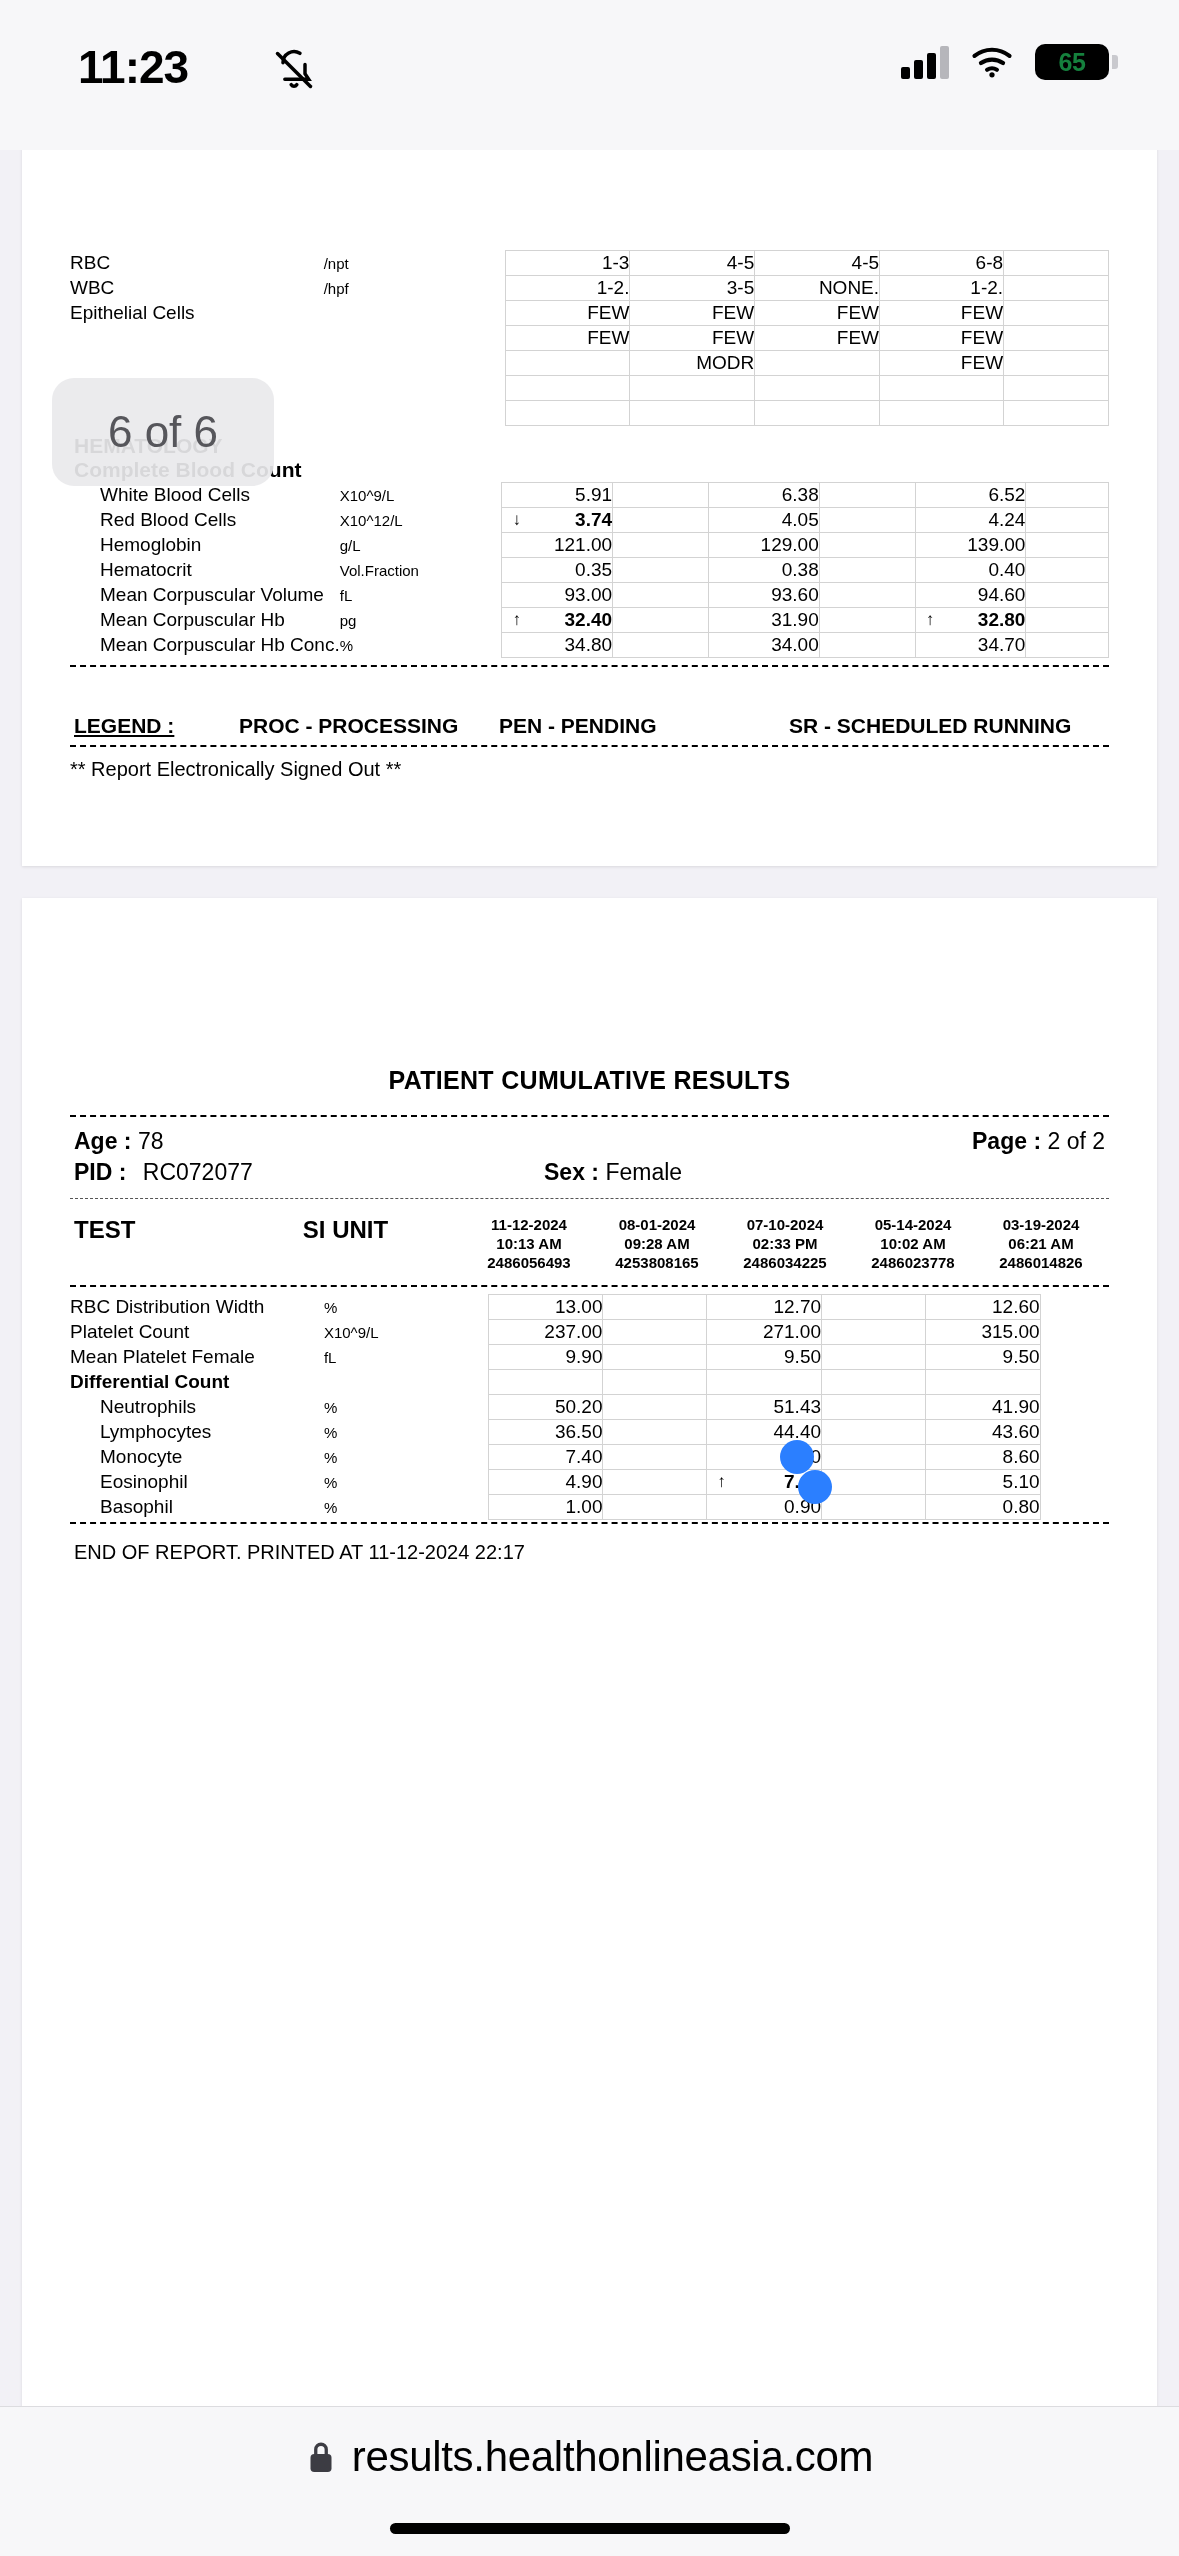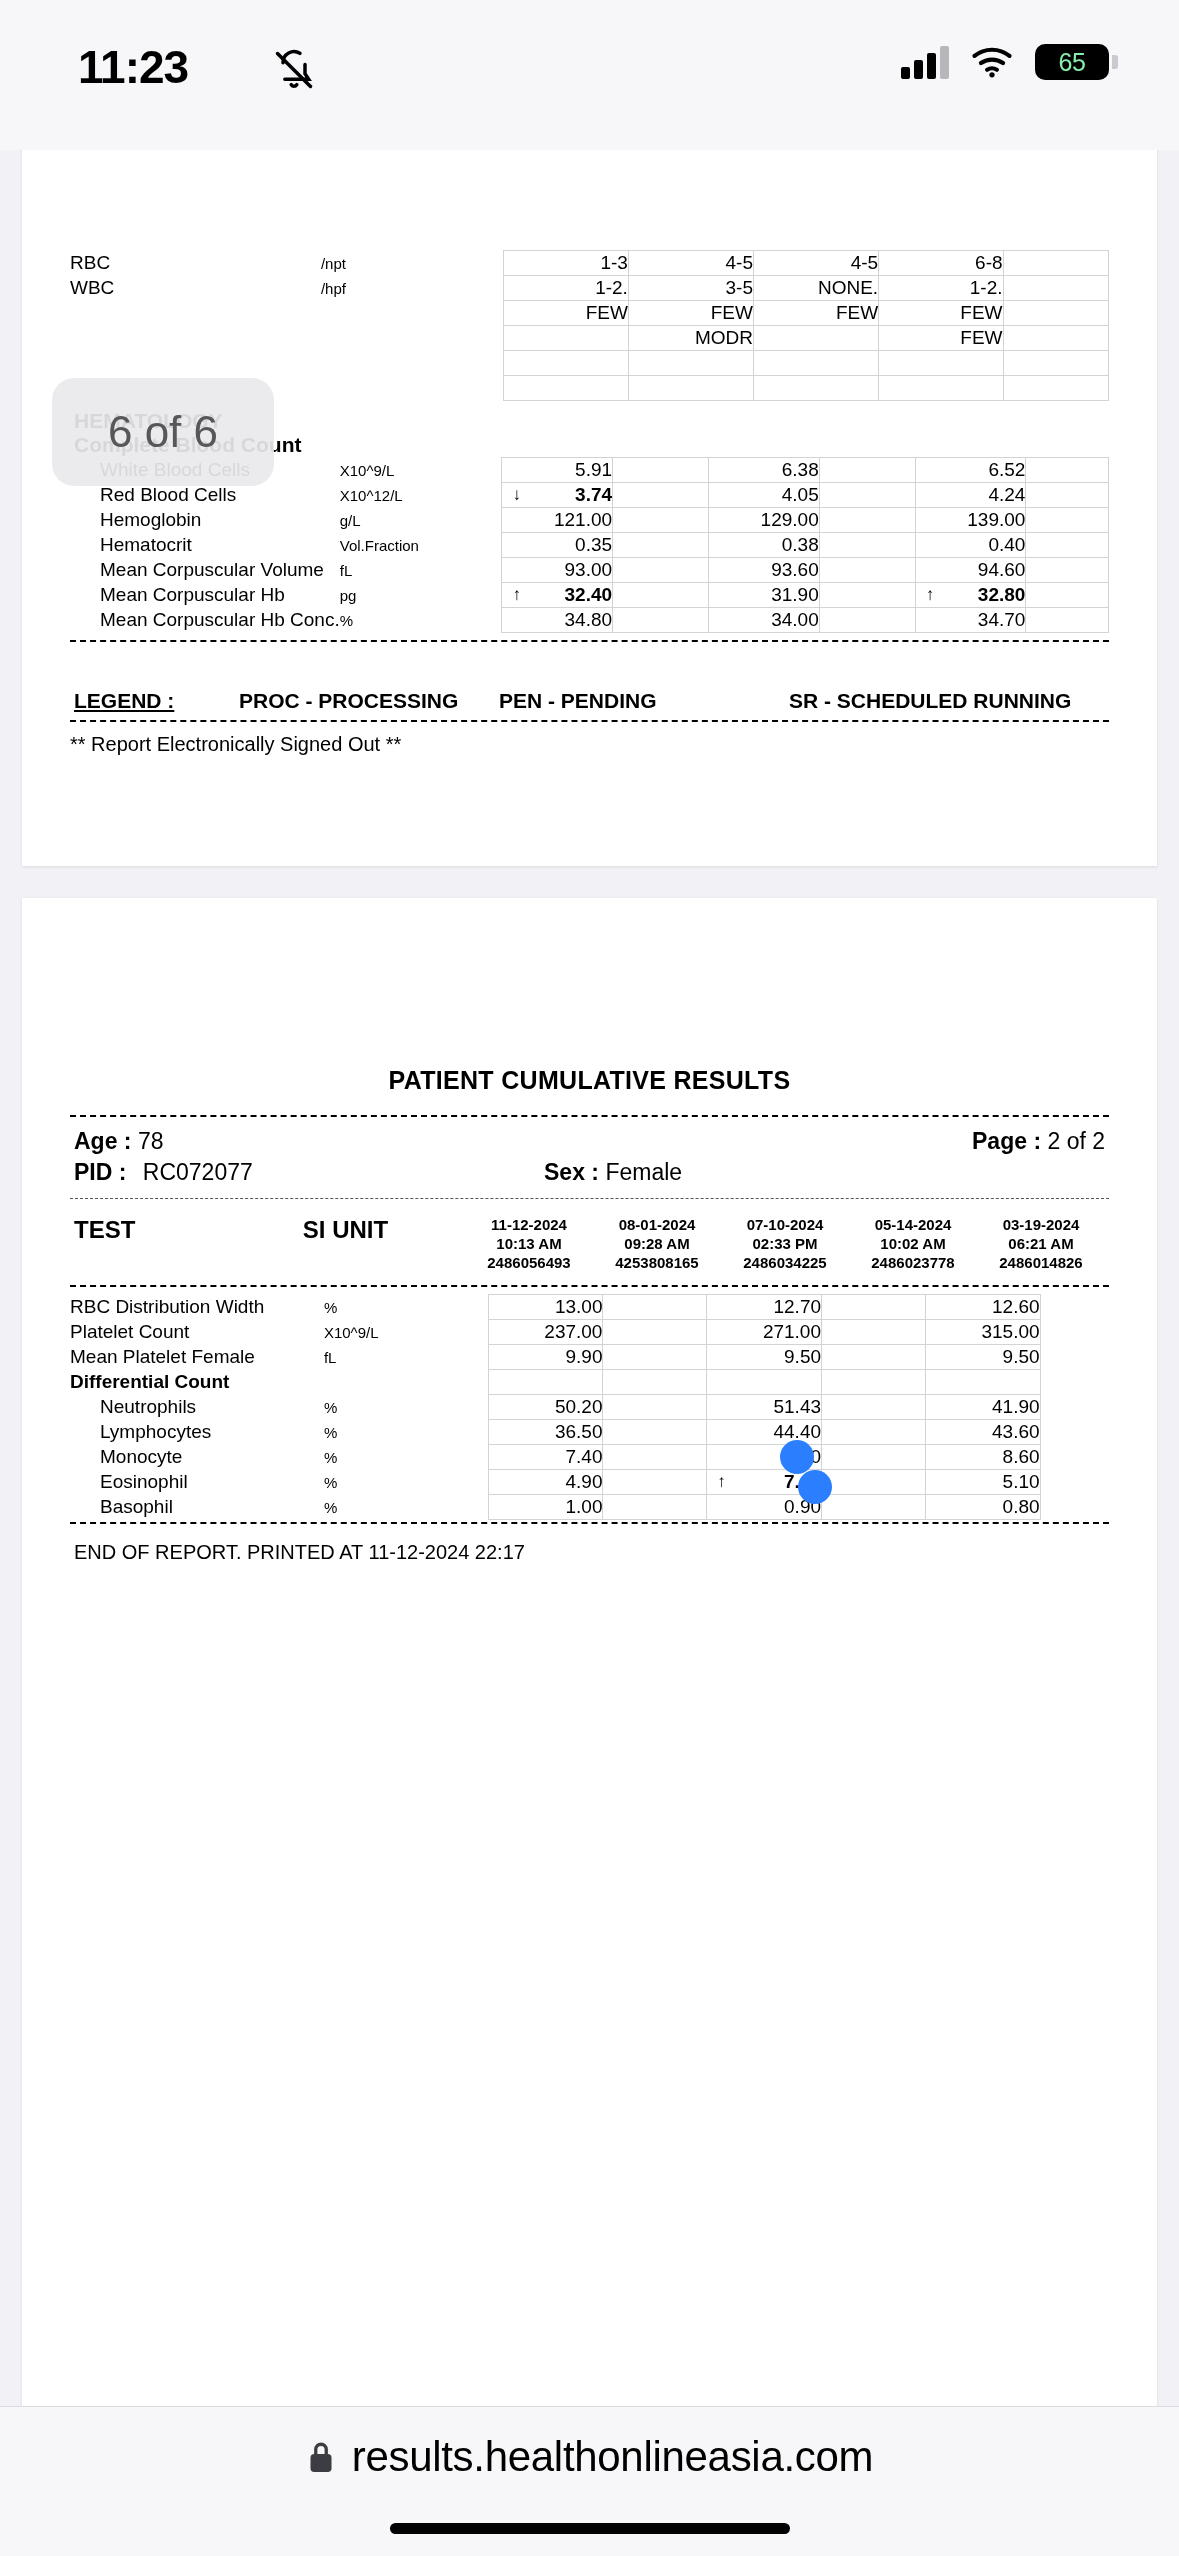--- a/index.html
+++ b/index.html
@@ -47,23 +47,23 @@
   .battery {
     position: relative;
     width: 74px; height: 36px;
     border-radius: 10px;
     background: #000;
     display: flex;
     align-items: center;
     justify-content: center;
   }
   .battery span {
-    color: #86efac;
+    color: #15803d;
     font-size: 25px;
-    font-weight: normal;
+    font-weight: bold;
     letter-spacing: -0.5px;
   }
   .battery::after {
     content: "";
     position: absolute;
     right: -9px; top: 11px;
     width: 6px; height: 14px;
     background: #c9c9ce;
     border-radius: 0 3px 3px 0;
   }
@@ -285,20 +285,29 @@
               <td class="cellbox num" style="width:128px">6-8</td>
               <td class="cellbox" style="width:110px"></td>
             </tr>
             <tr class="row-h">
               <td class="tname" style="width:260px">WBC</td>
               <td class="tunit" style="width:190px">/hpf</td>
               <td class="cellbox num" style="width:128px">1-2.</td>
               <td class="cellbox num" style="width:128px">3-5</td>
               <td class="cellbox num" style="width:128px">NONE.</td>
               <td class="cellbox num" style="width:128px">1-2.</td>
+              <td class="cellbox" style="width:110px"></td>
+            </tr>
+            <tr class="row-h">
+              <td class="tname" style="width:260px">Epithelial Cells</td>
+              <td class="tunit" style="width:190px"></td>
+              <td class="cellbox num" style="width:128px">FEW</td>
+              <td class="cellbox num" style="width:128px">FEW</td>
+              <td class="cellbox num" style="width:128px">FEW</td>
+              <td class="cellbox num" style="width:128px">FEW</td>
               <td class="cellbox" style="width:110px"></td>
             </tr>
             <tr class="row-h">
               <td class="tname" style="width:260px"></td>
               <td class="tunit" style="width:190px"></td>
               <td class="cellbox num" style="width:128px">FEW</td>
               <td class="cellbox num" style="width:128px">FEW</td>
               <td class="cellbox num" style="width:128px">FEW</td>
               <td class="cellbox num" style="width:128px">FEW</td>
               <td class="cellbox" style="width:110px"></td>

